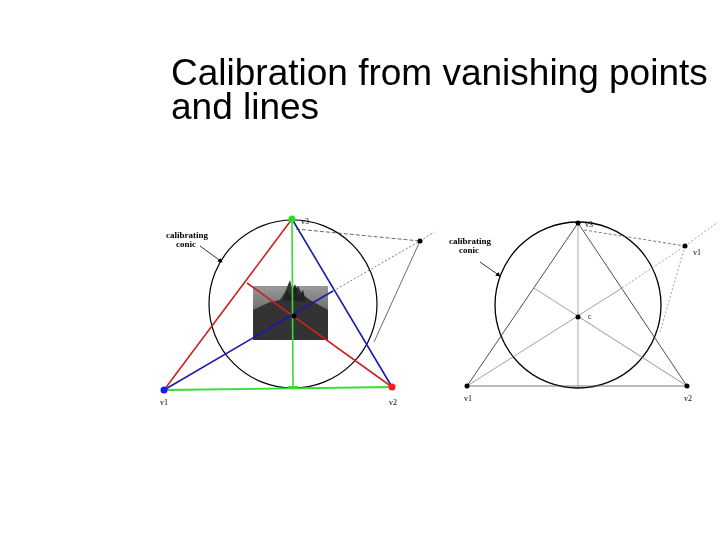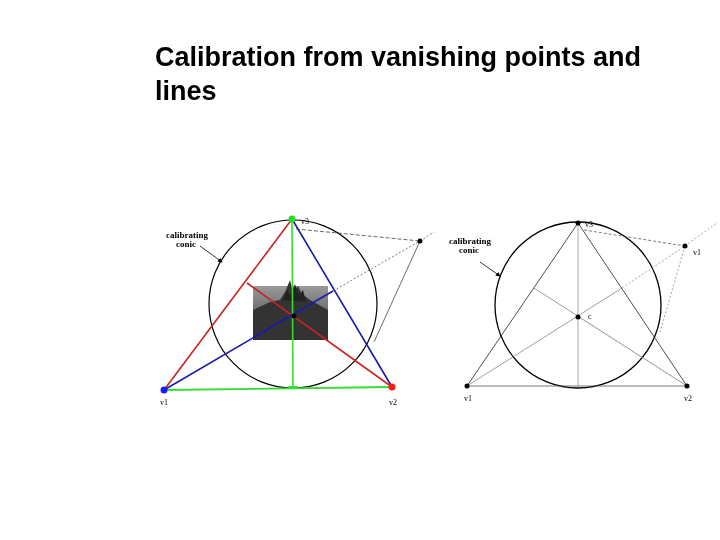--- a/index.html
+++ b/index.html
@@ -1,20 +1,20 @@
 <!DOCTYPE html>
 <html><head>
   <meta charset="utf-8">
   <style>
     html, body { margin: 0; padding: 0; background: #ffffff; }
     body { width: 720px; height: 540px; position: relative; overflow: hidden; font-family: "Liberation Sans", sans-serif; }
     .title {
       position: absolute; left: 155px; top: 40px; width: 540px;
-      font-family: "Liberation Sans", sans-serif; font-weight: bold;
-      font-size: 27px; line-height: 34px; color: #000000; margin: 0;
+      font-family: "Liberation Sans", sans-serif; font-weight: normal;
+      font-size: 37px; line-height: 34px; color: #000000; margin: 16px;
     }
     svg.fig { position: absolute; left: 0; top: 0; }
     .lbl { font-family: "Liberation Serif", serif; font-size: 8px; fill: #000; }
     .lbl-b { font-family: "Liberation Serif", serif; font-size: 9px; font-weight: bold; fill: #000; }
   </style>
 </head>
 <body>
 
 <h1 class="title">Calibration from vanishing points and lines</h1>
 

